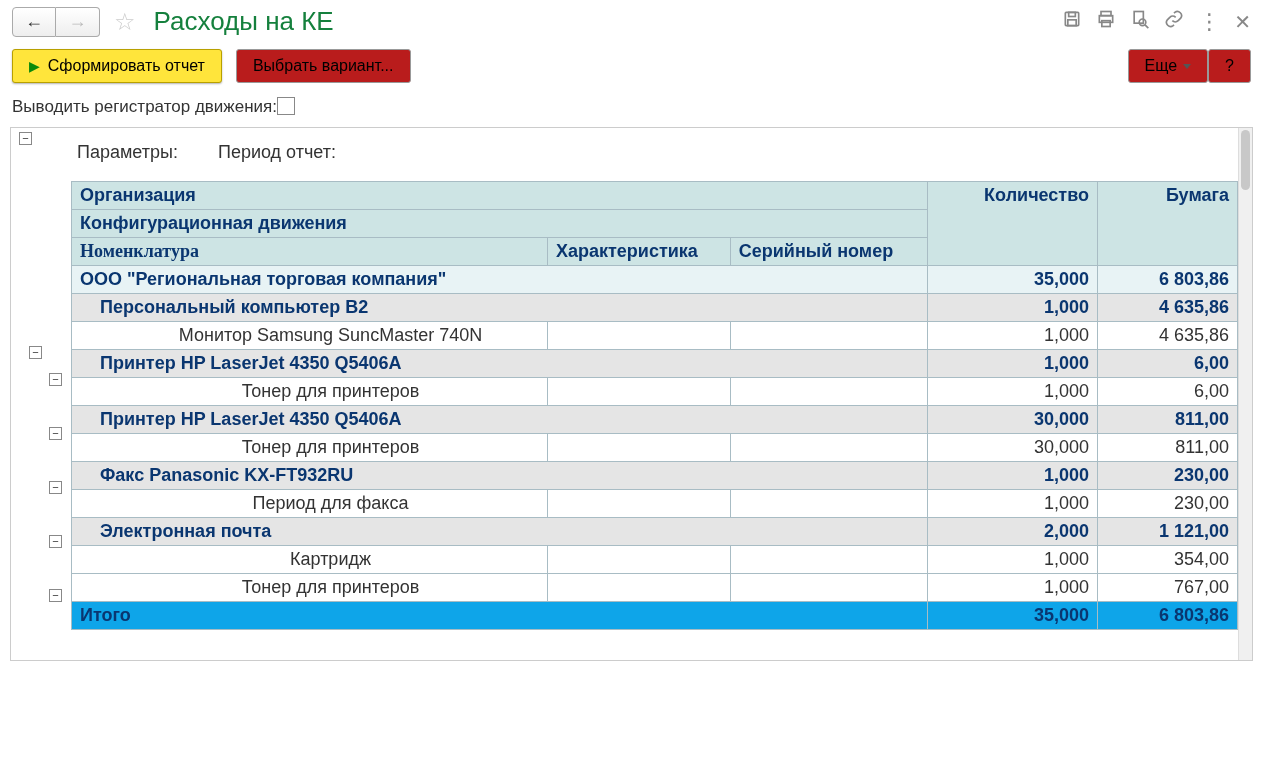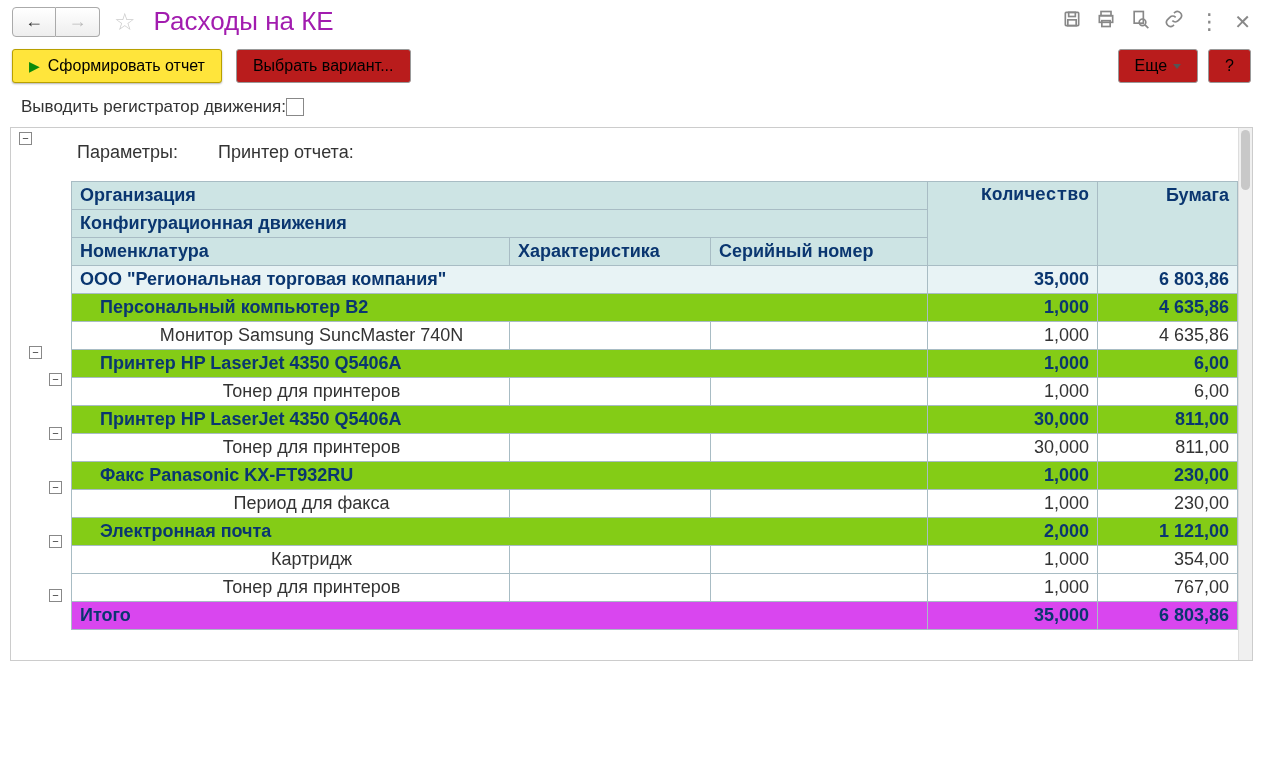--- a/index.html
+++ b/index.html
@@ -4,52 +4,52 @@
 <style>
 * { box-sizing: border-box; margin: 0; padding: 0; }
 body { font-family: Arial, sans-serif; font-size: 14px; background: #fff; color: #333; }
 
 .titlebar { display: flex; align-items: center; padding: 6px 12px; gap: 8px; }
 .nav-btns { display: flex; gap: 0; }
 .nav-btn { width: 44px; height: 30px; border: 1px solid #aaa; background: linear-gradient(#fff,#eee); display: flex; align-items: center; justify-content: center; cursor: pointer; font-size: 18px; }
 .nav-btn:first-child { border-radius: 4px 0 0 4px; }
 .nav-btn:last-child { border-radius: 0 4px 4px 0; border-left: none; color: #bbb; }
 .star-icon { color: #ccc; font-size: 24px; margin: 0 6px; cursor: pointer; }
-.title { font-size: 26px; color: #a21caf; margin-left: 4px; }
+.title { font-size: 26px; color: #15803d; margin-left: 4px; }
 .titlebar-right { margin-left: auto; display: flex; gap: 14px; align-items: center; }
 .tb-icon { color: #888; font-size: 20px; cursor: pointer; }
 .tb-icon svg { width: 20px; height: 20px; }
 
 .toolbar { display: flex; align-items: center; padding: 6px 12px 10px; gap: 14px; }
 .btn { border: 1px solid #999; border-radius: 3px; padding: 7px 16px; font-size: 16px; cursor: pointer; background: #b91c1c; }
 .btn-primary { background: #ffe53b; border-color: #b8a000; box-shadow: 0 1px 2px rgba(0,0,0,.3); display: flex; align-items: center; gap: 8px; font-weight: normal; }
 .btn-primary .play { color: #0a8a0a; font-size: 14px; }
-.toolbar-right { margin-left: auto; display: flex; gap: 10px; }
+.toolbar-right { margin-left: auto; display: flex; }
 .btn-more::after { content: ""; display: inline-block; margin-left: 6px; border-top: 5px solid #555; border-left: 4px solid transparent; border-right: 4px solid transparent; vertical-align: middle; }
 
-.options { padding: 4px 21px 10px; display: flex; align-items: center; gap: 0; font-size: 17px; color: #333; }
+.options { padding: 4px 12px 10px; display: flex; gap: 0; font-size: 17px; color: #333; }
 .checkbox { width: 18px; height: 18px; border: 1px solid #888; background: #fff; }
 
 .report-area { margin: 0 10px 10px; border: 1px solid #ccc; position: relative; display: flex; }
 .tree-col { width: 60px; border-right: none; padding-top: 4px; }
 .tree-toggle { width: 13px; height: 13px; border: 1px solid #888; display: flex; align-items: center; justify-content: center; font-size: 11px; line-height: 1; cursor: pointer; background: #fff; margin-left: 4px; }
 .tree-box { position: relative; height: 27px; }
 .tree-box .tree-toggle { position: absolute; }
 
 .content-col { flex: 1; overflow: auto; }
 .params-row { padding: 14px 6px 18px; font-size: 18px; color: #333; display: flex; gap: 40px; text-align: center; }
 table.report { border-collapse: collapse; width: 100%; }
 table.report td, table.report th { border: 1px solid #a8bcc4; padding: 3px 8px; font-size: 18px; text-align: left; vertical-align: top; }
 th.hdr { background: #cde4e4; color: #0a3670; font-weight: bold; margin-top: 36px; }
 .num { text-align: right !important; }
 .grp1 { background: #e8f3f5; color: #0a3670; font-weight: bold; }
-.grp2 { background: #84cc16; color: #0a3670; font-weight: bold; }
+.grp2 { background: #e5e5e5; color: #0a3670; font-weight: bold; }
 .grp2 td:first-child { padding-left: 28px; }
 .leaf td:first-child { padding-left: 50px; text-align: center; }
-.total { background: #d946ef; font-weight: bold; color: #0a3670; }
+.total { background: #0ea5e9; font-weight: bold; color: #0a3670; }
 .scrollbar { width: 14px; background: #f0f0f0; border-left: 1px solid #ddd; position: relative; }
 .scroll-thumb { position: absolute; top: 2px; left: 2px; right: 2px; height: 60px; background: #c8c8c8; border-radius: 6px; }
 </style>
 </head>
 <body>
 
 <div class="titlebar">
   <div class="nav-btns">
     <div class="nav-btn">←</div>
     <div class="nav-btn">→</div>
@@ -124,35 +124,35 @@
     </div>
     <div class="tree-box"></div>
     <div class="tree-box">
       <div class="tree-toggle" style="top:6px;left:34px;">−</div>
     </div>
   </div>
 
   <div class="content-col">
     <div class="params-row">
       <span>Параметры:</span>
-      <span>Принтер отчета:</span>
+      <span>Период отчет:</span>
     </div>
 
     <table class="report">
       <tbody>
           <tr>
         <th class="hdr" colspan="3">Организация</th>
-        <th class="hdr num" rowspan="3" style="width:170px;font-family:Liberation Mono, monospace;">Количество</th>
+        <th class="hdr num" rowspan="3" style="width:170px;">Количество</th>
         <th class="hdr num" rowspan="3" style="width:140px;">Бумага</th>
       </tr>
       <tr>
         <th class="hdr" colspan="3">Конфигурационная движения</th>
       </tr>
       <tr>
-        <th class="hdr" style="width:438px;">Номенклатура</th>
+        <th class="hdr" style="width:476px;font-family:Liberation Serif, serif;">Номенклатура</th>
         <th class="hdr">Характеристика</th>
         <th class="hdr">Серийный номер</th>
       </tr>
 
       <tr class="grp1">
         <td colspan="3">ООО "Региональная торговая компания"</td>
         <td class="num">35,000</td>
         <td class="num">6 803,86</td>
       </tr>
       <tr class="grp2">

